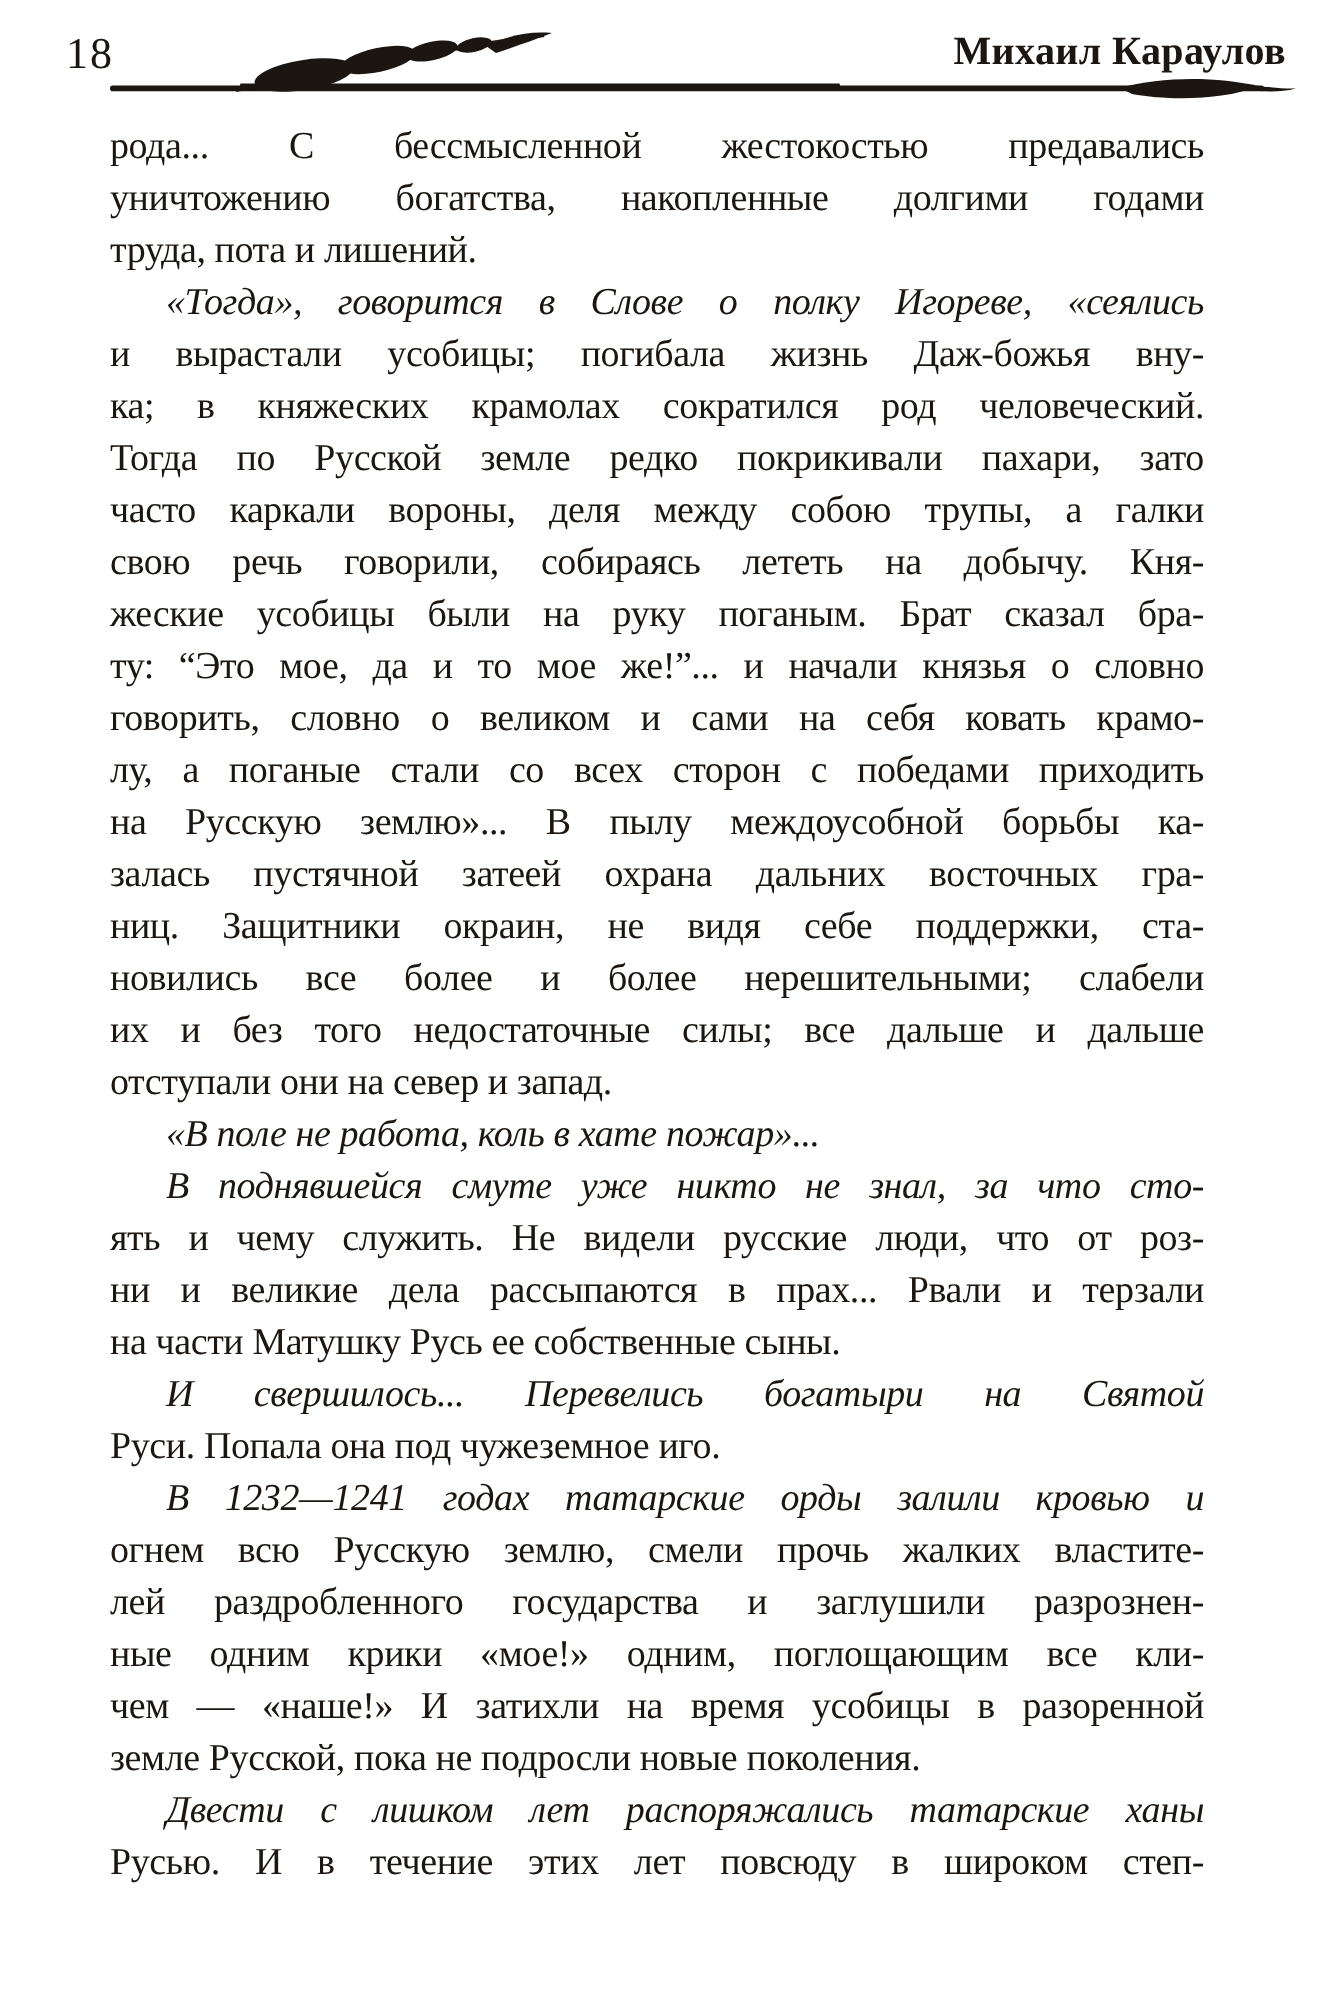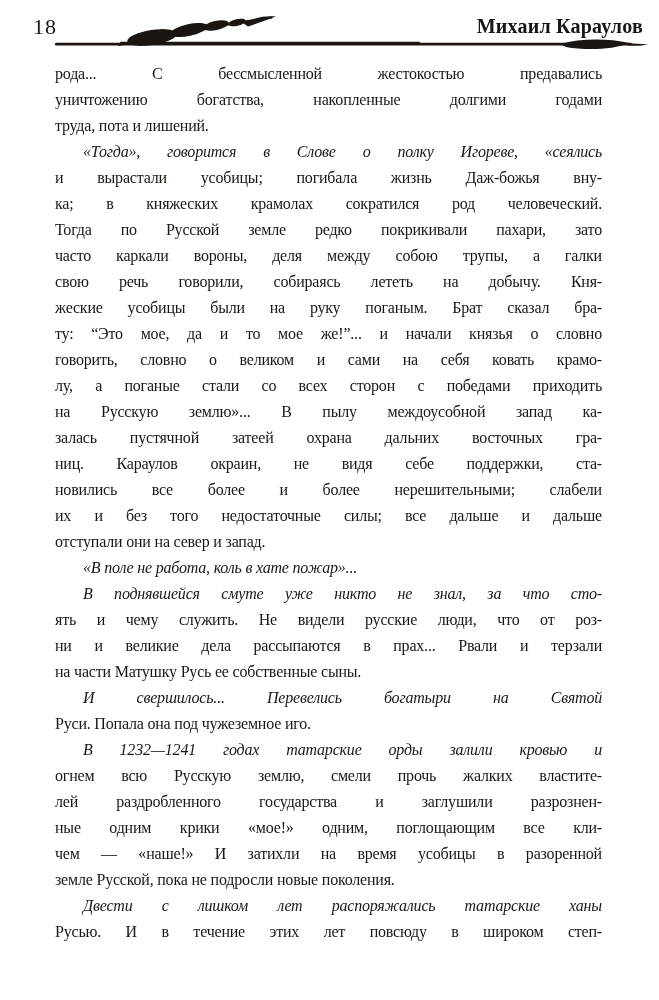--- a/index.html
+++ b/index.html
@@ -40,21 +40,21 @@
   }
   .ornament {
     position: absolute;
     top: 0; left: 0;
   }
   .text-column {
     position: absolute;
     left: 55px;
     top: 61px;
     width: 547px;
-    font-size: 16px;
+    font-size: 19px;
     line-height: 26px;
     letter-spacing: -0.2px;
   }
   .line {
     height: 26px;
     white-space: nowrap;
     text-align: justify;
     text-align-last: justify;
   }
   .line.endp {
@@ -101,23 +101,23 @@
       <div class="line indent">«Тогда», говорится в Слове о полку Игореве, «сеялись</div>
       <div class="line">и вырастали усобицы; погибала жизнь Даж-божья вну-</div>
       <div class="line">ка; в княжеских крамолах сократился род человеческий.</div>
       <div class="line">Тогда по Русской земле редко покрикивали пахари, зато</div>
       <div class="line">часто каркали вороны, деля между собою трупы, а галки</div>
       <div class="line">свою речь говорили, собираясь лететь на добычу. Кня-</div>
       <div class="line">жеские усобицы были на руку поганым. Брат сказал бра-</div>
       <div class="line">ту: “Это мое, да и то мое же!”... и начали князья о словно</div>
       <div class="line">говорить, словно о великом и сами на себя ковать крамо-</div>
       <div class="line">лу, а поганые стали со всех сторон с победами приходить</div>
-      <div class="line">на Русскую землю»... В пылу междоусобной запад ка-</div>
+      <div class="line">на Русскую землю»... В пылу междоусобной борьбы ка-</div>
       <div class="line">залась пустячной затеей охрана дальних восточных гра-</div>
-      <div class="line">ниц. Караулов окраин, не видя себе поддержки, ста-</div>
+      <div class="line">ниц. Защитники окраин, не видя себе поддержки, ста-</div>
       <div class="line">новились все более и более нерешительными; слабели</div>
       <div class="line">их и без того недостаточные силы; все дальше и дальше</div>
       <div class="line endp">отступали они на север и запад.</div>
       <div class="line indent endp">«В поле не работа, коль в хате пожар»...</div>
       <div class="line indent">В поднявшейся смуте уже никто не знал, за что сто-</div>
       <div class="line">ять и чему служить. Не видели русские люди, что от роз-</div>
       <div class="line">ни и великие дела рассыпаются в прах... Рвали и терзали</div>
       <div class="line endp">на части Матушку Русь ее собственные сыны.</div>
       <div class="line indent">И свершилось... Перевелись богатыри на Святой</div>
       <div class="line endp">Руси. Попала она под чужеземное иго.</div>

